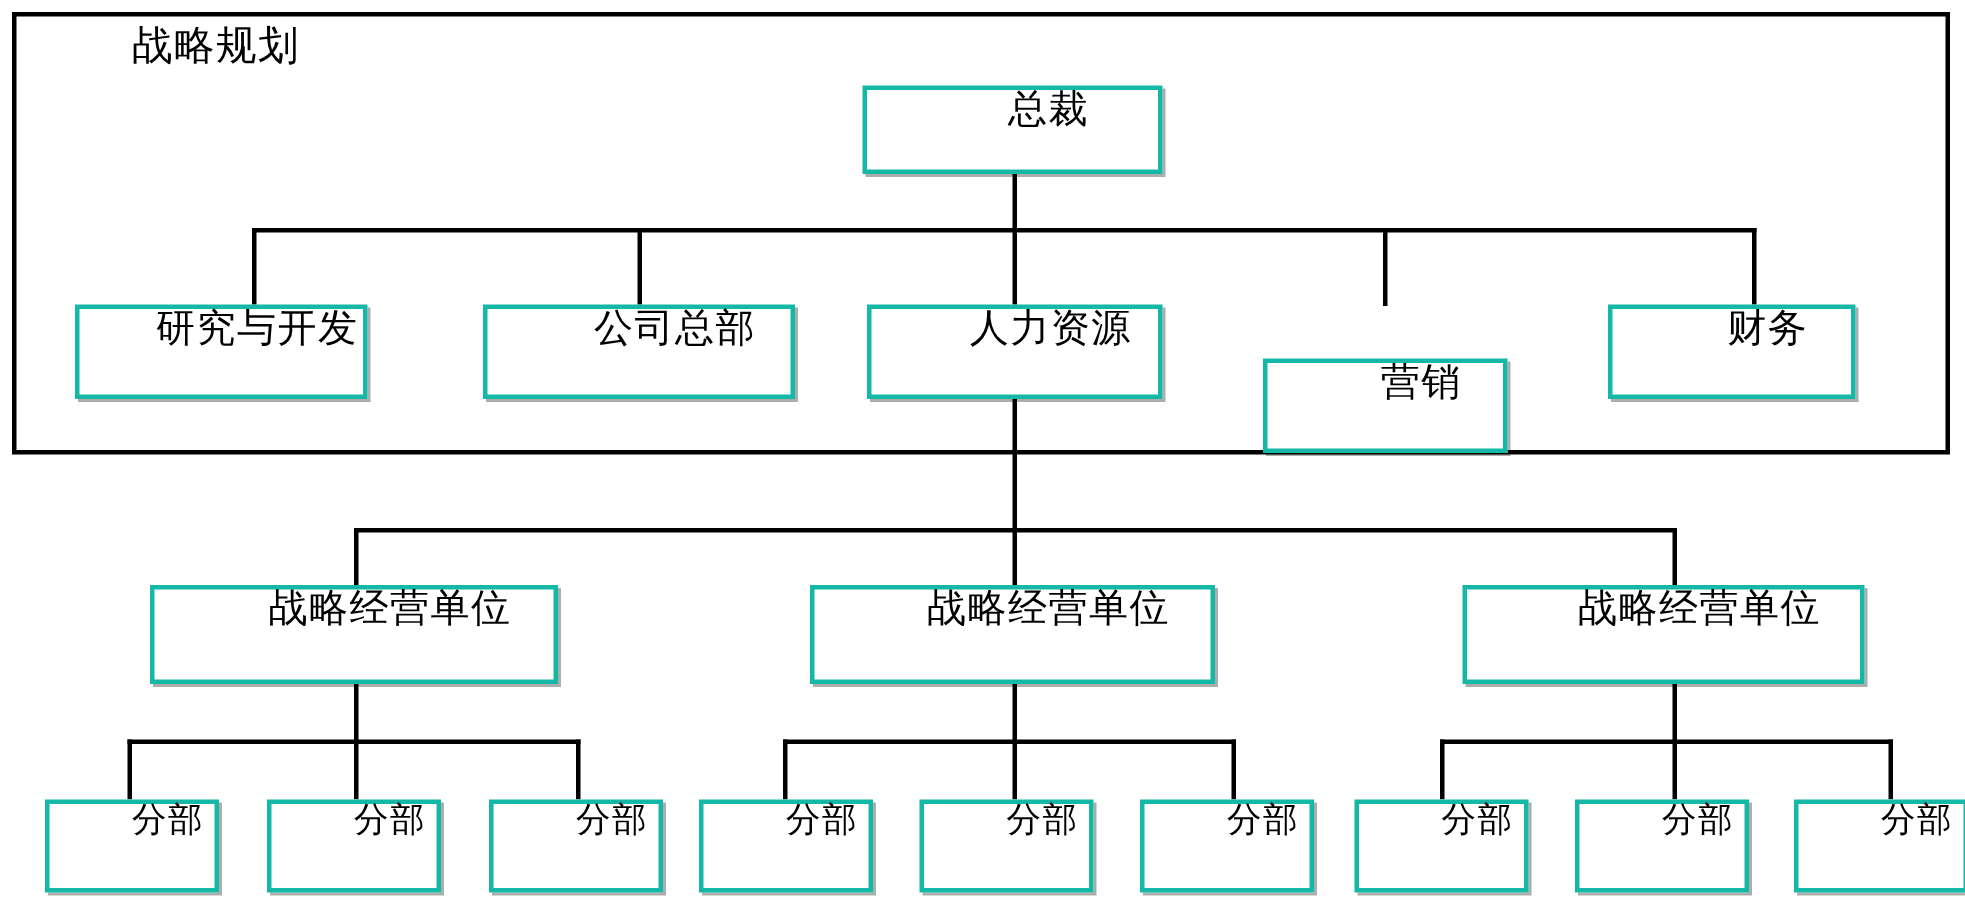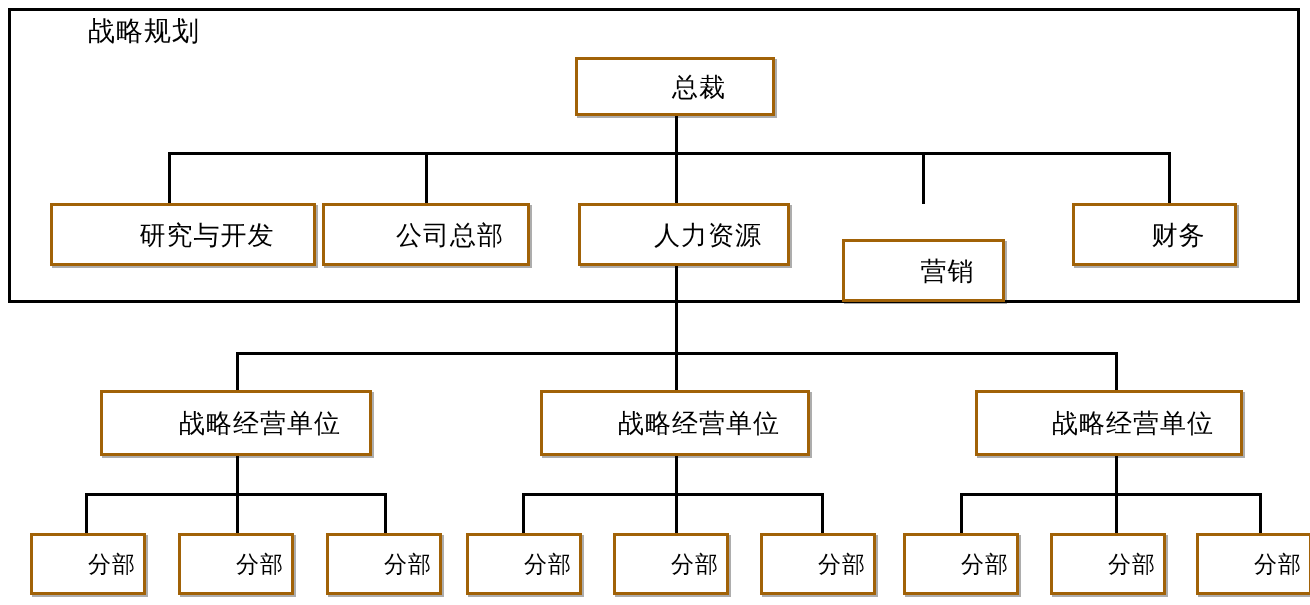--- a/index.html
+++ b/index.html
@@ -38,24 +38,23 @@
     line-height: 34px;
     color: #000000;
     white-space: nowrap;
     letter-spacing: 1px;
   }
 
   
   .node {
     position: absolute;
     box-sizing: border-box;
-    border: 3px solid #a16207;
+    border: 3px solid #14b8a6;
     background: #ffffff;
     display: flex;
-    align-items: center;
     justify-content: center;
     color: #000000;
     white-space: nowrap;
     box-shadow: 2px 2px 0 0 rgba(0,0,0,0.32);
     padding-left: 48px;
   }
   .node-label {
     display: block;
     line-height: 1;
     letter-spacing: 1px;
@@ -89,29 +88,29 @@
   <div class="conn v" style="left:675px; top:116px; height:38px;"></div>
 
   <div class="conn h" style="left:168px; top:152px; width:1003px;"></div>
 
   <div class="conn v" style="left:168px;  top:152px; height:52px;"></div>
   <div class="conn v" style="left:425px;  top:152px; height:52px;"></div>
   <div class="conn v" style="left:675px;  top:152px; height:52px;"></div>
   <div class="conn v" style="left:922px;  top:152px; height:52px;"></div>
   <div class="conn v" style="left:1168px; top:152px; height:52px;"></div>
 
-  <div class="node dept" style="left:50px; top:203px; width:266px; height:63px;">
+  <div class="node dept" style="left:50px; top:203px; width:195px; height:63px;">
     <span class="node-label">研究与开发</span>
   </div>
 
   <div class="node dept" style="left:322px; top:203px; width:208px; height:63px;">
     <span class="node-label">公司总部</span>
   </div>
 
-  <div class="node dept" style="left:578px; top:203px; width:212px; height:63px;">
+  <div class="node dept" style="left:578px; top:203px; width:197px; height:63px;">
     <span class="node-label">人力资源</span>
   </div>
 
   <div class="node dept" style="left:842px; top:203px; width:163px; height:63px;margin-top:36px;">
     <span class="node-label">营销</span>
   </div>
 
   <div class="node dept" style="left:1072px; top:203px; width:165px; height:63px;">
     <span class="node-label">财务</span>
   </div>

